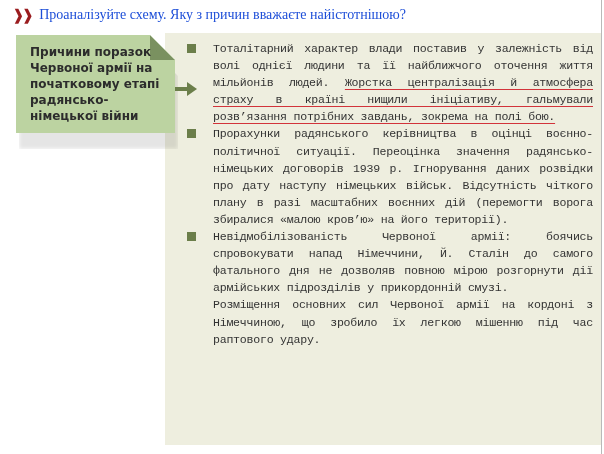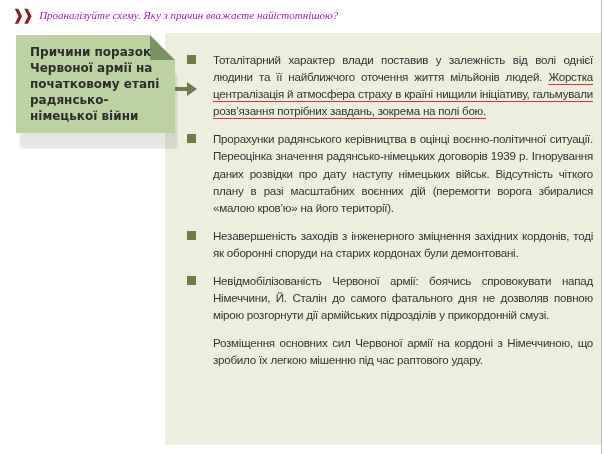--- a/index.html
+++ b/index.html
@@ -13,22 +13,22 @@
   }
   .heading {
     position: absolute; left: 12px; top: 6px; height: 18px;
     display: flex; align-items: center; gap: 4px;
   }
   .heading .marker {
     color: #9a1c1f; font-weight: bold; font-size: 15px; letter-spacing: -3px;
     font-family: "DejaVu Sans", sans-serif; margin-right: 4px; line-height: 1;
   }
   .heading .text {
-    font-family: "Liberation Serif", "DejaVu Serif", serif; font-style: italic;
-    font-size: 11px; color: #a21caf;
+    font-family: "Liberation Serif", "DejaVu Serif", serif; 
+    font-size: 14px; color: #1d4ed8;
   }
   .panel {
     position: absolute; left: 165px; top: 33px; width: 436px; height: 412px;
     background: #eeeedf;
   }
   .callout {
     position: absolute; left: 16px; top: 35px; width: 159px; height: 98px;
     background: #bcd3a1;
     clip-path: polygon(0 0, 134px 0, 159px 25px, 159px 100%, 0 100%);
     box-shadow: 2px 3px 4px rgba(0,0,0,0.25);
@@ -51,23 +51,22 @@
   .arrow {
     position: absolute; left: 175px; top: 82px; width: 22px; height: 14px;
   }
   .list {
     position: absolute; left: 195px; top: 40px; width: 398px;
     margin: 0; padding: 0; list-style: none;
   }
   .item {
     position: relative; padding-left: 18px;
     font-size: 11.6px; line-height: 17.1px; color: #333333;
-    text-align: justify; font-family: Liberation Sans, sans-serif;
+    text-align: justify; font-family: Liberation Mono, monospace;
     letter-spacing: -0.25px;
-    margin-top: 11px;
   }
   .item .bullet {
     position: absolute; left: -8px; top: 4px; width: 9px; height: 9px; background: #6b7e4a;
   }
   .u { text-decoration: underline; text-decoration-color: #d2333a; text-underline-offset: 3px; text-decoration-thickness: 1.3px; }
 </style>
 </head>
 <body>
 
 <div class="right-rule"></div>
@@ -97,23 +96,19 @@
   </li>
   <li class="item">
     <span class="bullet"></span>
     <span>Прорахунки радянського керівництва в оцінці воєнно-політичної ситуації. Переоцінка значення радянсько-німецьких договорів 1939 р. Ігнорування даних розвідки про дату наступу німецьких військ. Відсутність чіткого плану в разі масштабних воєнних дій (перемогти ворога збиралися «малою кров’ю» на його території).</span>
   </li>
   <li class="item">
     <span class="bullet"></span>
   </li>
   <li class="item">
     <span class="bullet"></span>
-    <span>Незавершеність заходів з інженерного зміцнення західних кордонів, тоді як оборонні споруди на старих кордонах були демонтовані.</span>
-  </li>
-  <li class="item">
-    <span class="bullet"></span>
     <span>Невідмобілізованість Червоної армії: боячись спровокувати напад Німеччини, Й. Сталін до самого фатального дня не дозволяв повною мірою розгорнути дії армійських підрозділів у прикордонній смузі.</span>
   </li>
   <li class="item">
     
     <span>Розміщення основних сил Червоної армії на кордоні з Німеччиною, що зробило їх легкою мішенню під час раптового удару.</span>
   </li>
 </ul>
 
 </body></html>

